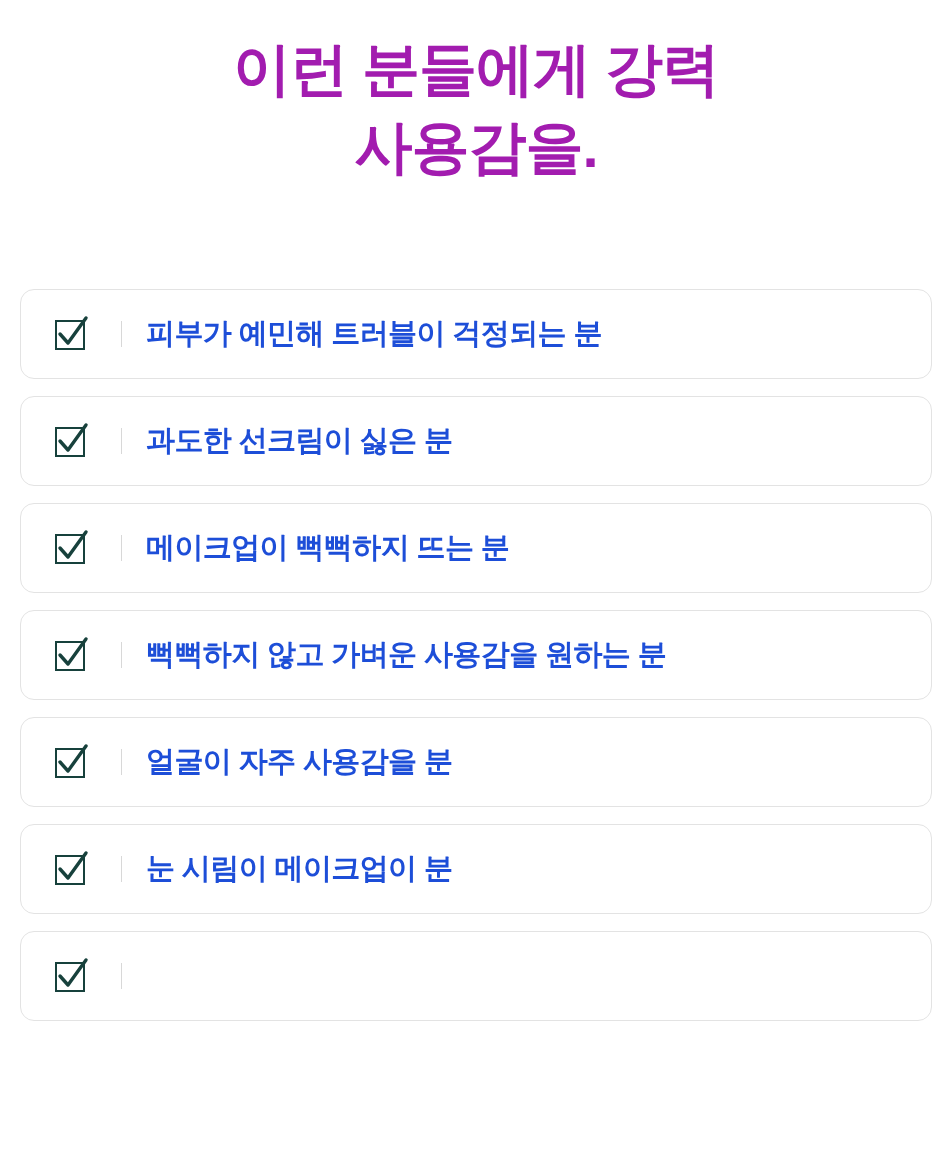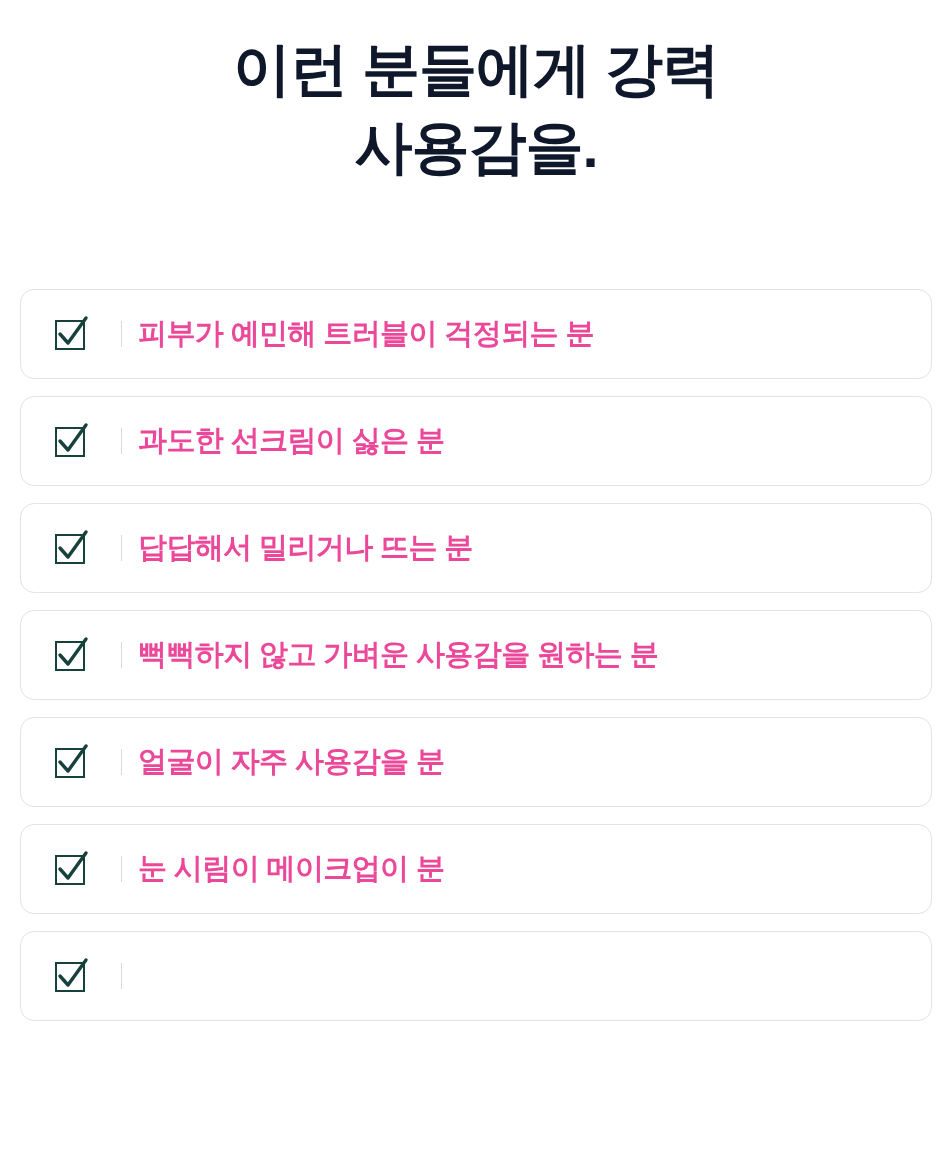--- a/index.html
+++ b/index.html
@@ -18,21 +18,21 @@
     height: 1160px;
     position: relative;
     box-sizing: border-box;
     display: flex;
     flex-direction: column;
     align-items: center;
   }
   .headline {
     margin-top: 30px;
     text-align: center;
-    color: #0f172a;
+    color: #a21caf;
     font-size: 58px;
     font-weight: 700;
     line-height: 1.35;
     letter-spacing: -1px;
   }
   .headline .line {
     display: block;
   }
   .list {
     margin-top: 64px;
@@ -76,22 +76,22 @@
   }
   .divider {
     width: 1px;
     height: 26px;
     background: #d8d8d8;
     margin-left: 32px;
     margin-right: 0;
     flex: 0 0 auto;
   }
   .row-label {
-    margin-left: 16px;
-    color: #ec4899;
+    margin-left: 24px;
+    color: #1d4ed8;
     font-size: 29px;
     font-weight: 700;
     letter-spacing: -0.6px;
     white-space: nowrap;
   }
 </style>
 </head>
 <body>
 
 <div class="page">
@@ -126,21 +126,21 @@
     </div>
 
     <div class="row">
       <span class="checkbox">
         <span class="box"></span>
         <svg viewBox="0 0 36 36" aria-hidden="true">
           <path d="M7 18 L15 27 L33 2" fill="none" stroke="#17413c" stroke-width="3.4" stroke-linecap="round" stroke-linejoin="round"></path>
         </svg>
       </span>
       <span class="divider"></span>
-      <span class="row-label">답답해서 밀리거나 뜨는 분</span>
+      <span class="row-label">메이크업이 뻑뻑하지 뜨는 분</span>
     </div>
 
     <div class="row">
       <span class="checkbox">
         <span class="box"></span>
         <svg viewBox="0 0 36 36" aria-hidden="true">
           <path d="M7 18 L15 27 L33 2" fill="none" stroke="#17413c" stroke-width="3.4" stroke-linecap="round" stroke-linejoin="round"></path>
         </svg>
       </span>
       <span class="divider"></span>

